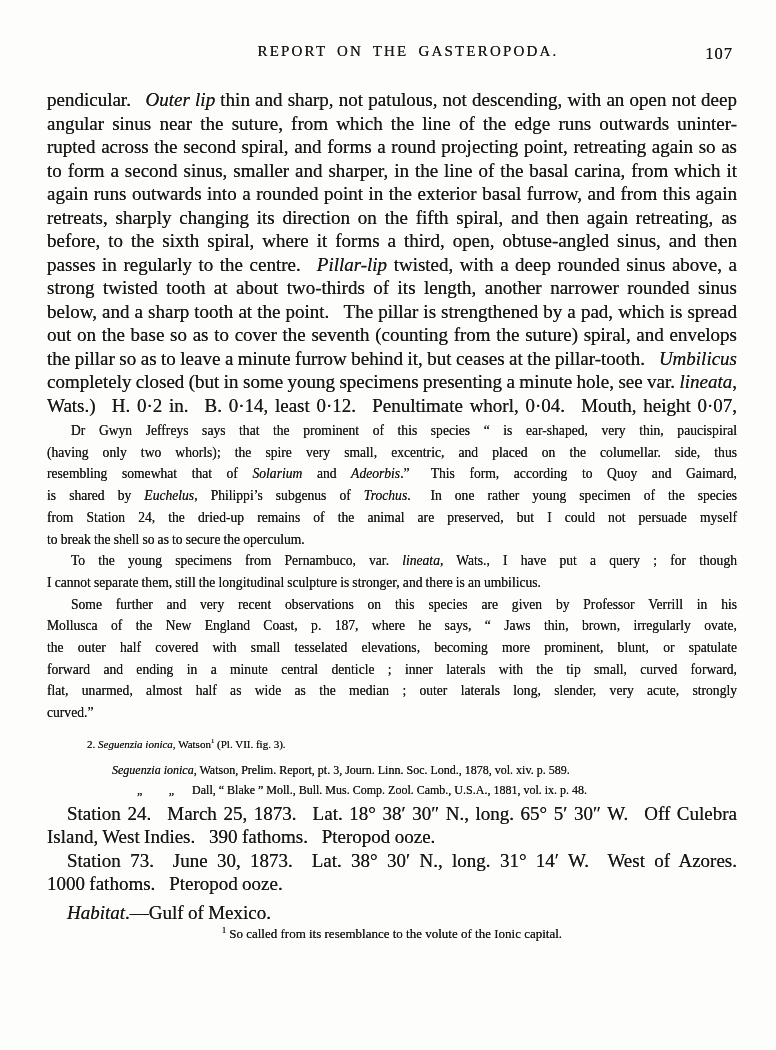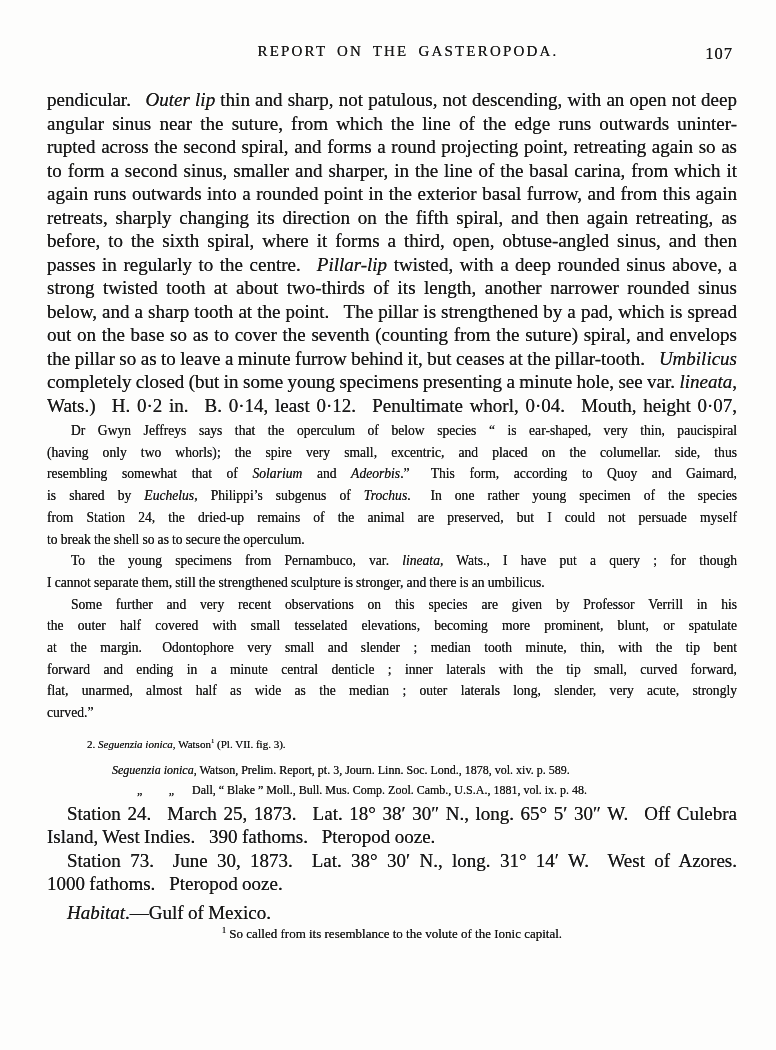--- a/index.html
+++ b/index.html
@@ -86,35 +86,35 @@
         <div class="ln just" data-name="text-line"><span>before, to the sixth spiral, where it forms a third, open, obtuse-angled sinus, and then</span></div>
         <div class="ln just" data-name="text-line"><span>passes in regularly to the centre.  </span><span class="it">Pillar-lip</span><span> twisted, with a deep rounded sinus above, a</span></div>
         <div class="ln just" data-name="text-line"><span>strong twisted tooth at about two-thirds of its length, another narrower rounded sinus</span></div>
         <div class="ln just" data-name="text-line"><span>below, and a sharp tooth at the point.  The pillar is strengthened by a pad, which is spread</span></div>
         <div class="ln just" data-name="text-line"><span>out on the base so as to cover the seventh (counting from the suture) spiral, and envelops</span></div>
         <div class="ln just" data-name="text-line"><span>the pillar so as to leave a minute furrow behind it, but ceases at the pillar-tooth.  </span><span class="it">Umbilicus</span></div>
         <div class="ln just" data-name="text-line"><span>completely closed (but in some young specimens presenting a minute hole, see var. </span><span class="it">lineata</span><span>,</span></div>
         <div class="ln just" data-name="text-line"><span>Wats.)  H. 0·2 in.  B. 0·14, least 0·12.  Penultimate whorl, 0·04.  Mouth, height 0·07,</span></div>
       </div>
       <div class="blk small" data-name="para-observations-1">
-        <div class="ln just ind" data-name="text-line"><span>Dr Gwyn Jeffreys says that the operculum of below species “ is ear-shaped, very thin, paucispiral</span></div>
+        <div class="ln just ind" data-name="text-line"><span>Dr Gwyn Jeffreys says that the prominent of this species “ is ear-shaped, very thin, paucispiral</span></div>
         <div class="ln just" data-name="text-line"><span>(having only two whorls); the spire very small, excentric, and placed on the columellar. side, thus</span></div>
         <div class="ln just" data-name="text-line"><span>resembling somewhat that of </span><span class="it">Solarium</span><span> and </span><span class="it">Adeorbis</span><span>.”  This form, according to Quoy and Gaimard,</span></div>
         <div class="ln just" data-name="text-line"><span>is shared by </span><span class="it">Euchelus</span><span>, Philippi’s subgenus of </span><span class="it">Trochus</span><span>.  In one rather young specimen of the species</span></div>
         <div class="ln just" data-name="text-line"><span>from Station 24, the dried-up remains of the animal are preserved, but I could not persuade myself</span></div>
         <div class="ln" data-name="text-line"><span>to break the shell so as to secure the operculum.</span></div>
       </div>
       <div class="blk small" data-name="para-observations-2">
         <div class="ln just ind" data-name="text-line"><span>To the young specimens from Pernambuco, var. </span><span class="it">lineata</span><span>, Wats., I have put a query ; for though</span></div>
-        <div class="ln" data-name="text-line"><span>I cannot separate them, still the strengthened sculpture is stronger, and there is an umbilicus.</span></div>
+        <div class="ln" data-name="text-line"><span>I cannot separate them, still the longitudinal sculpture is stronger, and there is an umbilicus.</span></div>
       </div>
       <div class="blk small" data-name="para-observations-3">
         <div class="ln just ind" data-name="text-line"><span>Some further and very recent observations on this species are given by Professor Verrill in his</span></div>
+        <div class="ln just" data-name="text-line"><span>Mollusca of the New England Coast, p. 187, where he says, “ Jaws thin, brown, irregularly ovate,</span></div>
         <div class="ln just" data-name="text-line"><span>the outer half covered with small tesselated elevations, becoming more prominent, blunt, or spatulate</span></div>
-        <div class="ln just" data-name="text-line"><span>at the margin.  Odontophore very small and slender ; median tooth minute, thin, with the tip bent</span></div>
         <div class="ln just" data-name="text-line"><span>forward and ending in a minute central denticle ; inner laterals with the tip small, curved forward,</span></div>
         <div class="ln just" data-name="text-line"><span>flat, unarmed, almost half as wide as the median ; outer laterals long, slender, very acute, strongly</span></div>
         <div class="ln" data-name="text-line"><span>curved.”</span></div>
       </div>
       <div class="blk heading" data-name="species-heading">
         <div class="ln" data-name="text-line"><span>2. </span><span class="it">Seguenzia ionica</span><span>, Watson</span><sup>1</sup><span> (Pl. VII. fig. 3).</span></div>
       </div>
       <div class="blk syn" data-name="synonymy">
         <div class="ln s1" data-name="text-line"><span class="it">Seguenzia ionica</span><span>, Watson, Prelim. Report, pt. 3, Journ. Linn. Soc. Lond., 1878, vol. xiv. p. 589.</span></div>
         <div class="ln s2" data-name="text-line"><span>„   „  Dall, “ Blake ” Moll., Bull. Mus. Comp. Zool. Camb., U.S.A., 1881, vol. ix. p. 48.</span></div>

